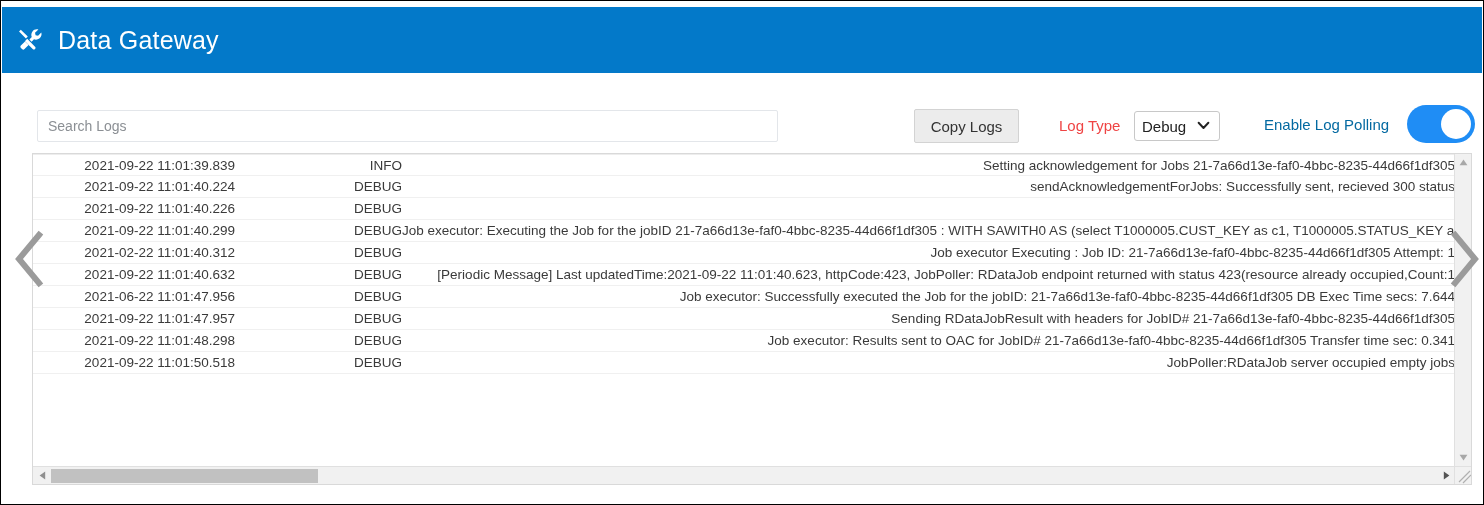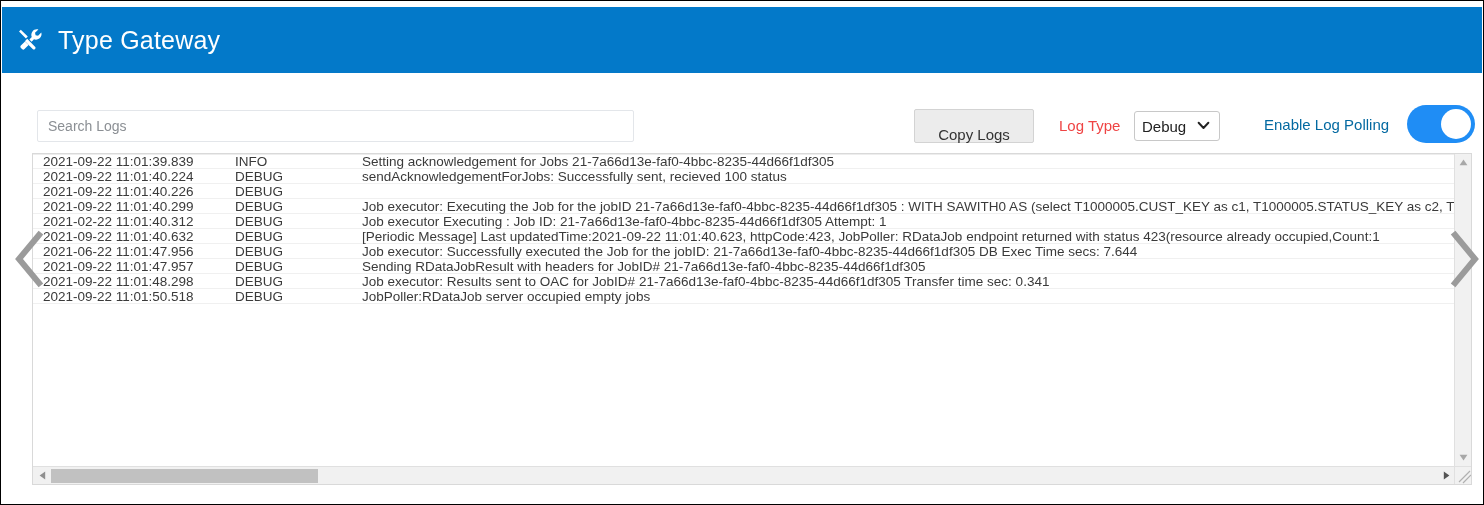--- a/index.html
+++ b/index.html
@@ -37,44 +37,44 @@
     color: #ffffff;
     font-size: 25px;
     font-weight: 400;
     letter-spacing: 0.2px;
     line-height: 1;
     white-space: nowrap;
   }
   .search-input {
     position: absolute;
     left: 36px; top: 109px;
-    width: 597px; height: 32px;
+    width: 741px; height: 32px;
     border: 1px solid #e3e6ea;
     background: #ffffff;
     font-family: "Liberation Sans", sans-serif;
     font-size: 14px;
     color: #333333;
     padding: 0 10px;
     outline: none;
     border-radius: 2px;
   }
   .search-input::placeholder { color: #8b8f94; }
 
   .copy-logs-btn {
     position: absolute;
     left: 913px; top: 108px;
-    width: 120px; height: 34px;
+    width: 105px; height: 34px;
     background: #ececec;
     border: 1px solid #d3d3d3;
     border-radius: 2px;
     font-family: "Liberation Sans", sans-serif;
     font-size: 15px;
     color: #333333;
     cursor: pointer;
-    padding: 16px;
+    padding: 8px;
   }
 
   .logtype-label {
     position: absolute;
     left: 1058px; top: 116px;
     font-size: 15px;
     color: #ef4444;
     white-space: nowrap;
   }
   .logtype-select {
@@ -134,37 +134,39 @@
   .log-scroll-area {
     position: absolute;
     left: 0; top: 0;
     width: 1422px; height: 312px;
     overflow: hidden;
     background: #ffffff;
   }
   .log-row {
     display: flex;
     align-items: center;
-    height: 15px;
+    height: 22px;
     border-bottom: 1px solid #f0f0f0;
     white-space: nowrap;
     font-size: 13.5px;
     color: #3a3a3a;
     padding-left: 10px;
+    text-align: right;
   }
   .log-row:first-child { border-top: 1px solid #ededed; }
   .cell-time {
     width: 192px;
     flex: 0 0 192px;
     overflow: hidden;
   }
   .cell-level {
     width: 127px;
     flex: 0 0 127px;
     overflow: hidden;
+    margin-left: 40px;
   }
   .cell-msg {
     flex: 1 1 auto;
     overflow: hidden;
   }
 
   
   .vscroll {
     position: absolute;
     right: 0; top: 0;
@@ -236,21 +238,21 @@
 
 <div class="app-frame">
 
   <div class="titlebar">
     <svg class="tools-icon" viewBox="0 0 24 24">
       <path d="M19.2 3.1c-1.9-.6-4 .1-5.2 1.8-1 1.4-1.1 3.1-.5 4.6l-2 2 1.9 1.9 2-2c1.5.6 3.2.4 4.6-.6 1.6-1.2 2.3-3.3 1.7-5.2l-2.8 2.8-2.1-.5-.5-2.1 2.9-2.7z" fill="#ffffff"></path>
       <path d="M4.1 3.2 2.6 4.7l5.9 6 1.6-1.6-6-5.9z" fill="#ffffff"></path>
       <path d="M16.3 17.7 9.6 11l-2 2 6.7 6.7c.6.6 1.5.6 2 0l.1-.1c.5-.5.5-1.4-.1-1.9z" fill="#ffffff"></path>
       <path d="M7.7 13.2 4.2 16.7c-.6.6-.6 1.5 0 2.1l1 1c.6.6 1.5.6 2.1 0l3.5-3.5-3.1-3.1z" fill="#ffffff"></path>
     </svg>
-    <div class="app-title">Type Gateway</div>
+    <div class="app-title">Data Gateway</div>
   </div>
 
   <input class="search-input" type="text" placeholder="Search Logs" style="">
 
   <button class="copy-logs-btn">Copy Logs</button>
 
   <div class="logtype-label">Log Type</div>
 
   <select class="logtype-select">
     <option>Debug</option>
@@ -269,21 +271,21 @@
 
     <div class="log-scroll-area" id="log-list">
         <div class="log-row">
           <div class="cell-time">2021-09-22 11:01:39.839</div>
           <div class="cell-level">INFO</div>
           <div class="cell-msg">Setting acknowledgement for Jobs 21-7a66d13e-faf0-4bbc-8235-44d66f1df305</div>
         </div>
         <div class="log-row">
           <div class="cell-time">2021-09-22 11:01:40.224</div>
           <div class="cell-level">DEBUG</div>
-          <div class="cell-msg">sendAcknowledgementForJobs: Successfully sent, recieved 100 status</div>
+          <div class="cell-msg">sendAcknowledgementForJobs: Successfully sent, recieved 300 status</div>
         </div>
         <div class="log-row">
           <div class="cell-time">2021-09-22 11:01:40.226</div>
           <div class="cell-level">DEBUG</div>
         </div>
         <div class="log-row">
           <div class="cell-time">2021-09-22 11:01:40.299</div>
           <div class="cell-level">DEBUG</div>
           <div class="cell-msg">Job executor: Executing the Job for the jobID 21-7a66d13e-faf0-4bbc-8235-44d66f1df305 : WITH SAWITH0 AS (select T1000005.CUST_KEY as c1, T1000005.STATUS_KEY as c2, T1000005.GENDER as</div>
         </div>

